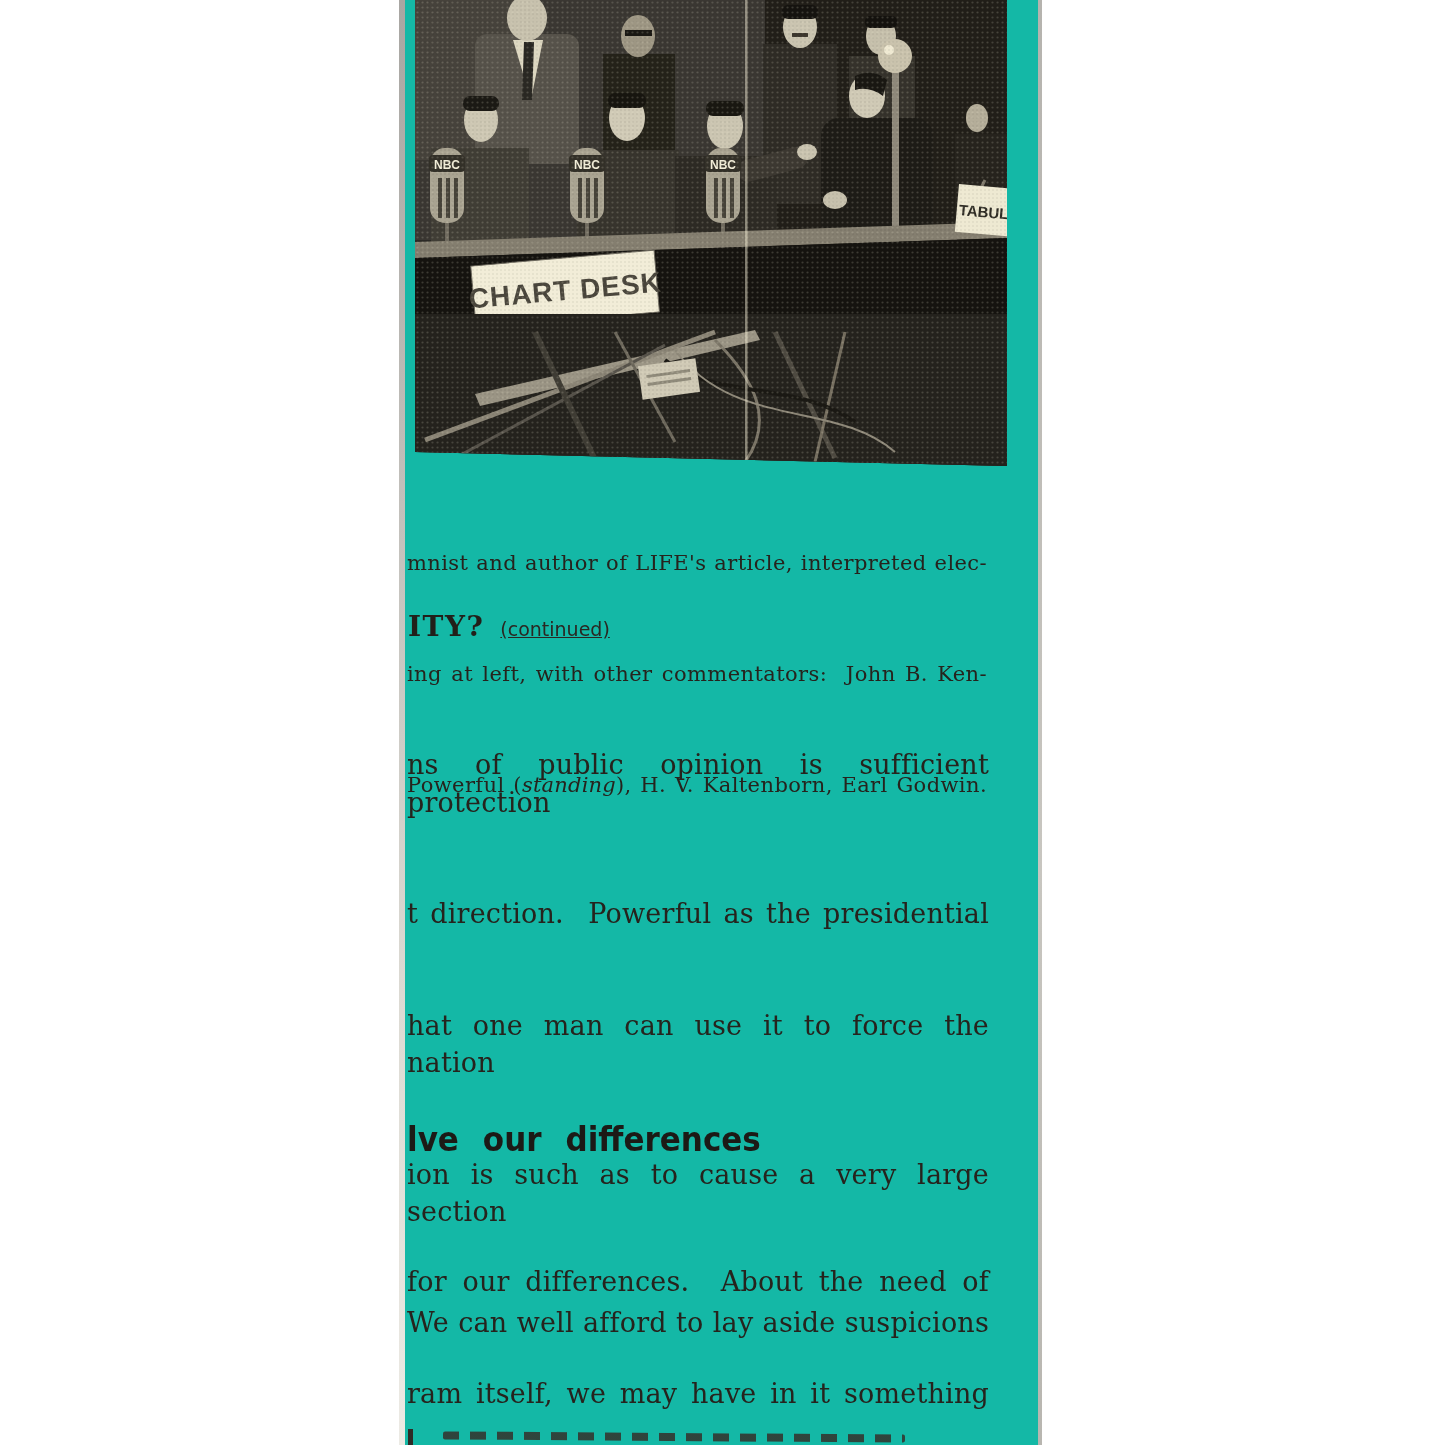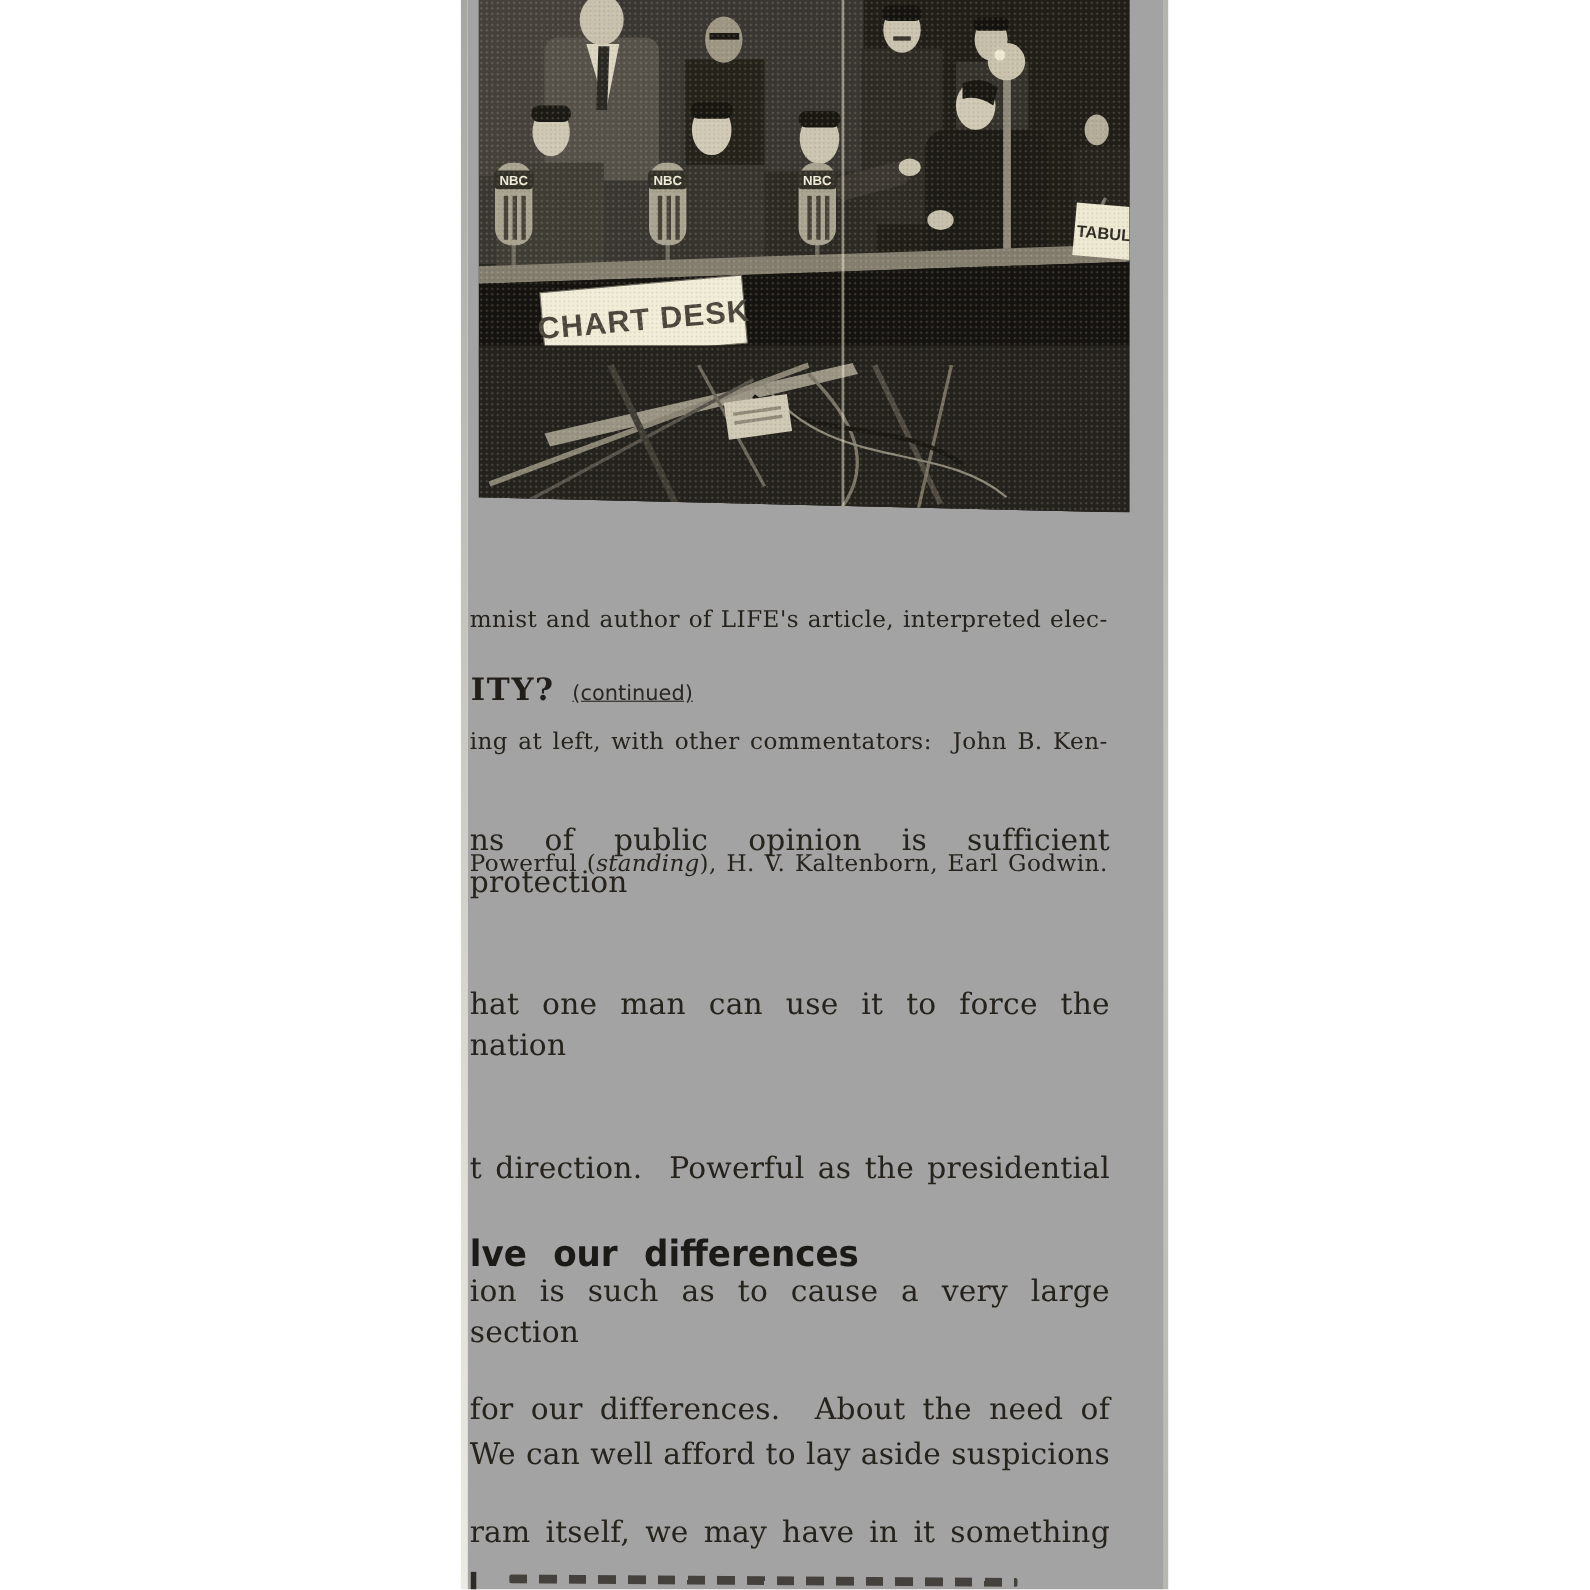--- a/index.html
+++ b/index.html
@@ -3,22 +3,21 @@
 <meta charset="utf-8">
 <style>
   html,body{margin:0;padding:0;}
   body{
     width:1445px;height:1445px;position:relative;overflow:hidden;
     background:#ffffff;
     font-family:"DejaVu Serif", serif;
   }
   .clipping{
     position:absolute;left:405px;top:0;width:633px;height:1445px;
-    background:#a3a3a3;
-    margin-left:20px;
+    background:#14b8a6;
   }
   .edge-left{
     position:absolute;left:-6px;top:0;width:6px;height:1445px;
     background:linear-gradient(180deg,#a8a6a2 0%,#c2c0bb 35%,#dddbd4 70%,#eceae4 100%);
   }
   .edge-right{
     position:absolute;left:633px;top:0;width:4px;height:1445px;
     background:linear-gradient(180deg,#b5b3ae 0%,#c8c6c0 60%,#b8b6b0 100%);
   }
   .photo-wrap{
@@ -223,22 +222,22 @@
     <div class="cap-line">ing at left, with other commentators:  John B. Ken-</div>
     <div class="cap-line last"><span>Powerful (</span><i>standing</i><span>), H. V. Kaltenborn, Earl Godwin.</span></div>
   </div>
 
   <div class="heading">
     <span class="frag">ITY?</span><span class="cont">(continued)</span>
   </div>
 
   <div class="body-block" id="para1">
     <div class="jline">ns of public opinion is sufficient protection</div>
+    <div class="jline">t direction.  Powerful as the presidential</div>
     <div class="jline">hat one man can use it to force the nation</div>
-    <div class="jline">t direction.  Powerful as the presidential</div>
     <div class="jline">ion is such as to cause a very large section</div>
     <div class="jline">We can well afford to lay aside suspicions</div>
     
     
     
     
     
     
   </div>
 

